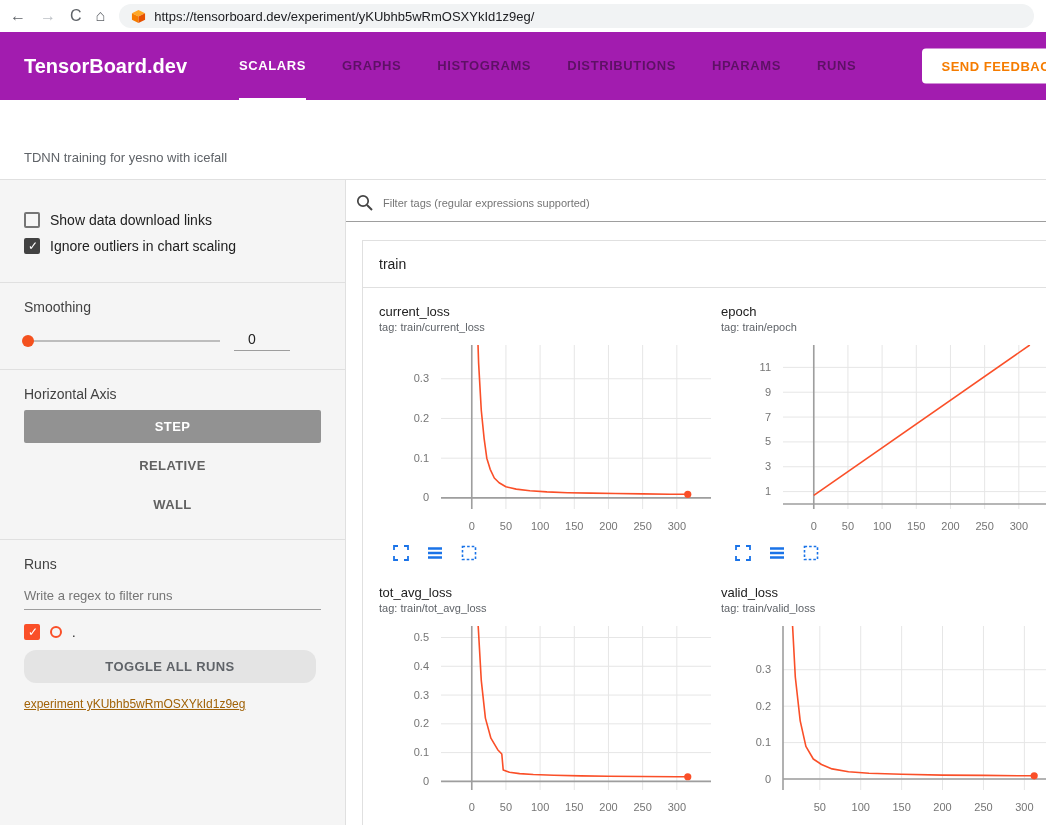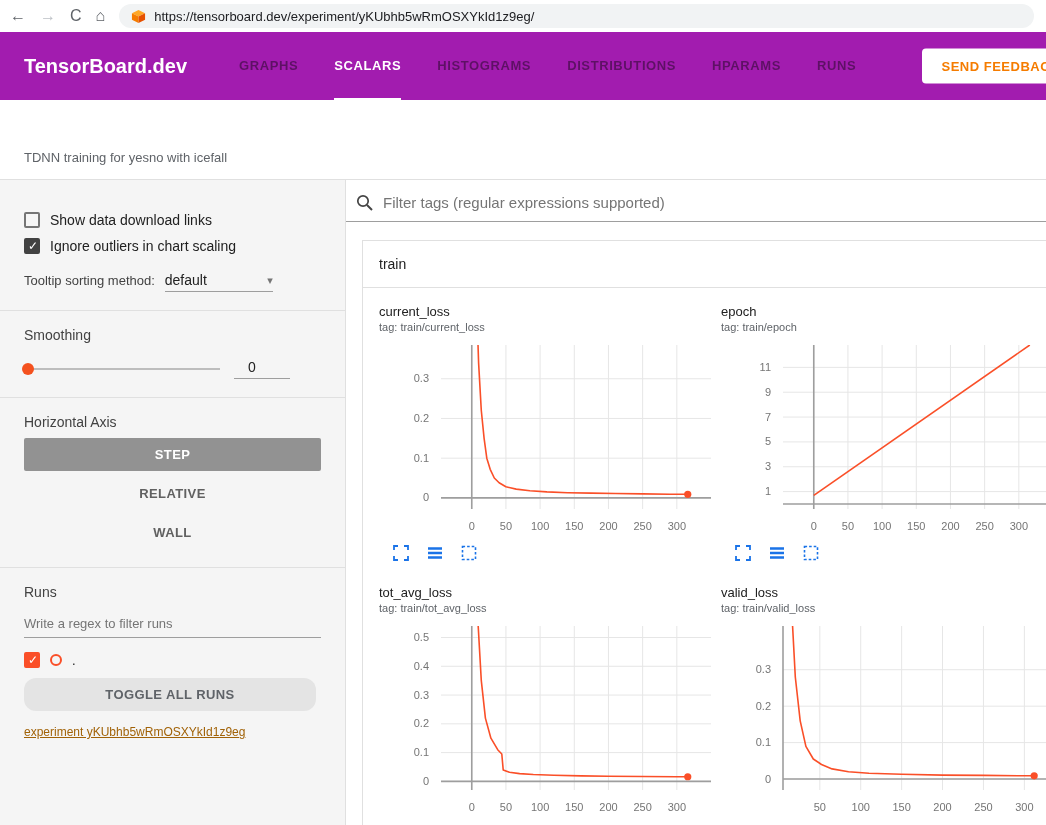--- a/index.html
+++ b/index.html
@@ -78,21 +78,21 @@
   .run-name { font-size:13px; color:#212121; }
   .toggle-all-btn { width:292px; background:#e4e4e4; border:none; color:#5f6368;
     font-size:13px; letter-spacing:0.4px; padding:9px 0; border-radius:12px; cursor:pointer;
     font-weight:bold; }
   .experiment-caption { font-size:12px; color:#a16207; margin-top:14px;text-decoration:underline; }
 
   
   .main { flex:1; background:#fff; overflow:hidden; }
   .filter-row { display:flex; align-items:center; gap:10px; padding:14px 16px 10px 10px;
     border-bottom:1px solid #9e9e9e; }
-  .filter-input { flex:1; border:none; outline:none; font-size:15px; color:#212121;
+  .filter-input { flex:1; border:none; outline:none; font-size:11px; color:#212121;
     font-family:"Liberation Sans",sans-serif; background:transparent; }
   .filter-input::placeholder { color:#757575; }
   .group-card { margin:18px 0 0 16px; border:1px solid #e0e0e0; border-right:none;
     background:#fff; }
   .group-header { font-size:14px; color:#212121; padding:15px 16px; border-bottom:1px solid #e0e0e0;
     cursor:pointer; }
   .charts-grid { display:grid; grid-template-columns:330px 330px; column-gap:12px;
     row-gap:24px; padding:16px; }
   .chart-card { width:330px; }
   .chart-title { font-size:13px; color:#212121; margin-bottom:2px; }
@@ -117,22 +117,22 @@
         <polygon points="15,4.5 8,8 8,15 15,11.5" fill="#e65100"></polygon>
       </svg>
     </span>
     <span class="addr-url">https://tensorboard.dev/experiment/yKUbhb5wRmOSXYkId1z9eg/</span>
   </div>
 </div>
 
 <div class="tb-header">
   <span class="brand">TensorBoard.dev</span>
   <div class="tabs">
+    <span class="tab active">SCALARS</span>
     <span class="tab">GRAPHS</span>
-    <span class="tab active">SCALARS</span>
     <span class="tab">HISTOGRAMS</span>
     <span class="tab">DISTRIBUTIONS</span>
     <span class="tab">HPARAMS</span>
     <span class="tab">RUNS</span>
   </div>
   <button class="feedback-btn">SEND FEEDBACK</button>
 </div>
 
 <div class="sub-band">
   <span class="experiment-title">TDNN training for yesno with icefall</span>
@@ -143,27 +143,20 @@
   <div class="sidebar">
 
     <div class="side-section">
       <div class="check-row">
         <span class="checkbox"></span>
         <span class="check-label">Show data download links</span>
       </div>
       <div class="check-row">
         <span class="checkbox checked"></span>
         <span class="check-label">Ignore outliers in chart scaling</span>
-      </div>
-      <div class="tooltip-row">
-        <span class="tooltip-label">Tooltip sorting method:</span>
-        <div class="select-box">
-          <span class="select-value">default</span>
-          <span class="select-caret">▾</span>
-        </div>
       </div>
     </div>
 
     <div class="side-section">
       <div class="section-label">Smoothing</div>
       <div class="slider-row">
         <div class="slider-track">
           <div class="slider-thumb"></div>
         </div>
         <div class="slider-value">0</div>

